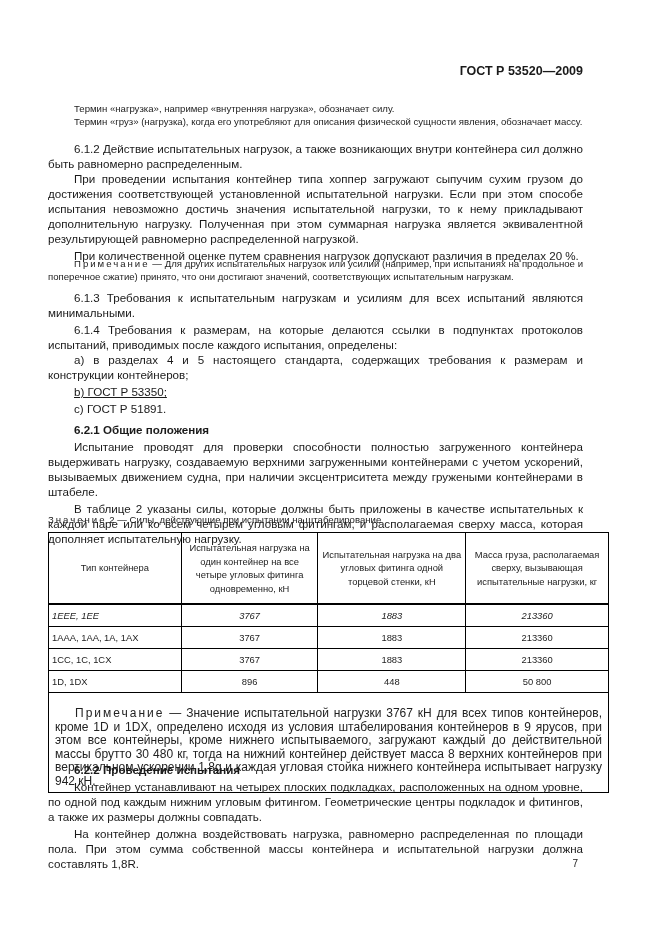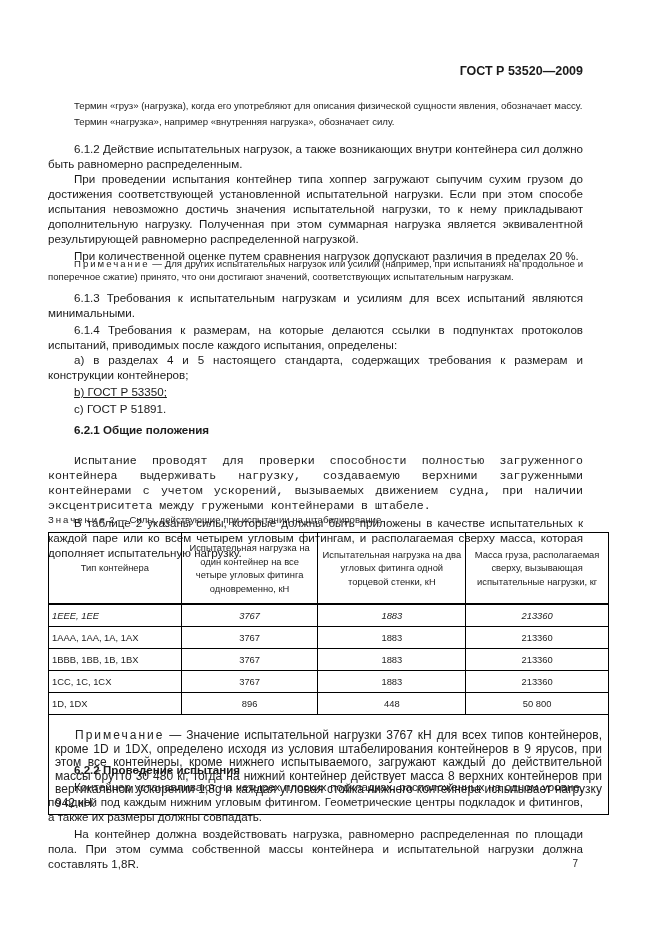--- a/index.html
+++ b/index.html
@@ -34,42 +34,42 @@
     text-align: justify; padding: 14px 6px 4px 6px; line-height: 13.5px; height: auto; font-size: 12px;
   }
   .pagenum { position: absolute; top: 858px; right: 83px; font-size: 10px; }
 </style>
 </head>
 <body>
 
 <div class="page-header">ГОСТ Р 53520—2009</div>
 
 <div class="block small" style="top: 99px;">
+  <p class="indent" style="margin-top:3px;">Термин «нагрузка», например «внутренняя нагрузка», обозначает силу.</p>
   <p class="indent">Термин «груз» (нагрузка), когда его употребляют для описания физической сущности явления, обозначает массу.</p>
-  <p class="indent" style="margin-top:3px;">Термин «нагрузка», например «внутренняя нагрузка», обозначает силу.</p>
 </div>
 
 <div class="block body" style="top: 141px;">
   <p class="indent">6.1.2 Действие испытательных нагрузок, а также возникающих внутри контейнера сил должно быть равномерно распределенным.</p>
   <p class="indent">При проведении испытания контейнер типа хоппер загружают сыпучим сухим грузом до достижения соответствующей установленной испытательной нагрузки. Если при этом способе испытания невозможно достичь значения испытательной нагрузки, то к нему прикладывают дополнительную нагрузку. Полученная при этом суммарная нагрузка является эквивалентной результирующей равномерно распределенной нагрузкой.</p>
   <p class="indent" style="margin-top:2px;">При количественной оценке путем сравнения нагрузок допускают различия в пределах 20 %.</p>
 </div>
 
 <div class="block small" style="top: 257px;">
   <p class="indent" style="text-align:justify;"><span class="spaced">Примечание</span><span> — Для других испытательных нагрузок или усилий (например, при испытаниях на продольное и поперечное сжатие) принято, что они достигают значений, соответствующих испытательным нагрузкам.</span></p>
 </div>
 
 <div class="block body" style="top: 290px;">
   <p class="indent">6.1.3 Требования к испытательным нагрузкам и усилиям для всех испытаний являются минимальными.</p>
   <p class="indent" style="margin-top:2px;">6.1.4 Требования к размерам, на которые делаются ссылки в подпунктах протоколов испытаний, приводимых после каждого испытания, определены:</p>
   <p class="indent">a) в разделах 4 и 5 настоящего стандарта, содержащих требования к размерам и конструкции контейнеров;</p>
   <p class="indent" style="margin-top:2px;text-decoration:underline;">b) ГОСТ Р 53350;</p>
   <p class="indent" style="margin-top:2px;">c) ГОСТ Р 51891.</p>
   <p class="indent bold" style="margin-top:6px;">6.2.1 Общие положения</p>
-  <p class="indent" style="margin-top:16px;font-family:Liberation Mono, monospace;">Испытание проводят для проверки способности полностью загруженного контейнера выдерживать нагрузку, создаваемую верхними загруженными контейнерами с учетом ускорений, вызываемых движением судна, при наличии эксцентриситета между гружеными контейнерами в штабеле.</p>
+  <p class="indent" style="margin-top:2px;">Испытание проводят для проверки способности полностью загруженного контейнера выдерживать нагрузку, создаваемую верхними загруженными контейнерами с учетом ускорений, вызываемых движением судна, при наличии эксцентриситета между гружеными контейнерами в штабеле.</p>
   <p class="indent" style="margin-top:2px;">В таблице 2 указаны силы, которые должны быть приложены в качестве испытательных к каждой паре или ко всем четырем угловым фитингам, и располагаемая сверху масса, которая дополняет испытательную нагрузку.</p>
 </div>
 
 <div class="caption"><span class="spaced">Значение</span><span> 2 — Силы, действующие при испытании на штабелирование</span></div>
 
 <table class="t2">
   <colgroup>
     <col style="width:133px">
       <col style="width:137px">
       <col style="width:148px">
@@ -90,26 +90,20 @@
       <td>1883</td>
       <td>213360</td>
     </tr>
     <tr>
       <td class="first">1AAA, 1AA, 1A, 1AX</td>
       <td>3767</td>
       <td>1883</td>
       <td>213360</td>
     </tr>
     <tr>
-      <td class="first">1BBB, 1BB, 1B, 1BX</td>
-      <td>3767</td>
-      <td>1883</td>
-      <td>213360</td>
-    </tr>
-    <tr>
       <td class="first">1CC, 1C, 1CX</td>
       <td>3767</td>
       <td>1883</td>
       <td>213360</td>
     </tr>
     <tr>
       <td class="first">1D, 1DX</td>
       <td>896</td>
       <td>448</td>
       <td>50 800</td>

